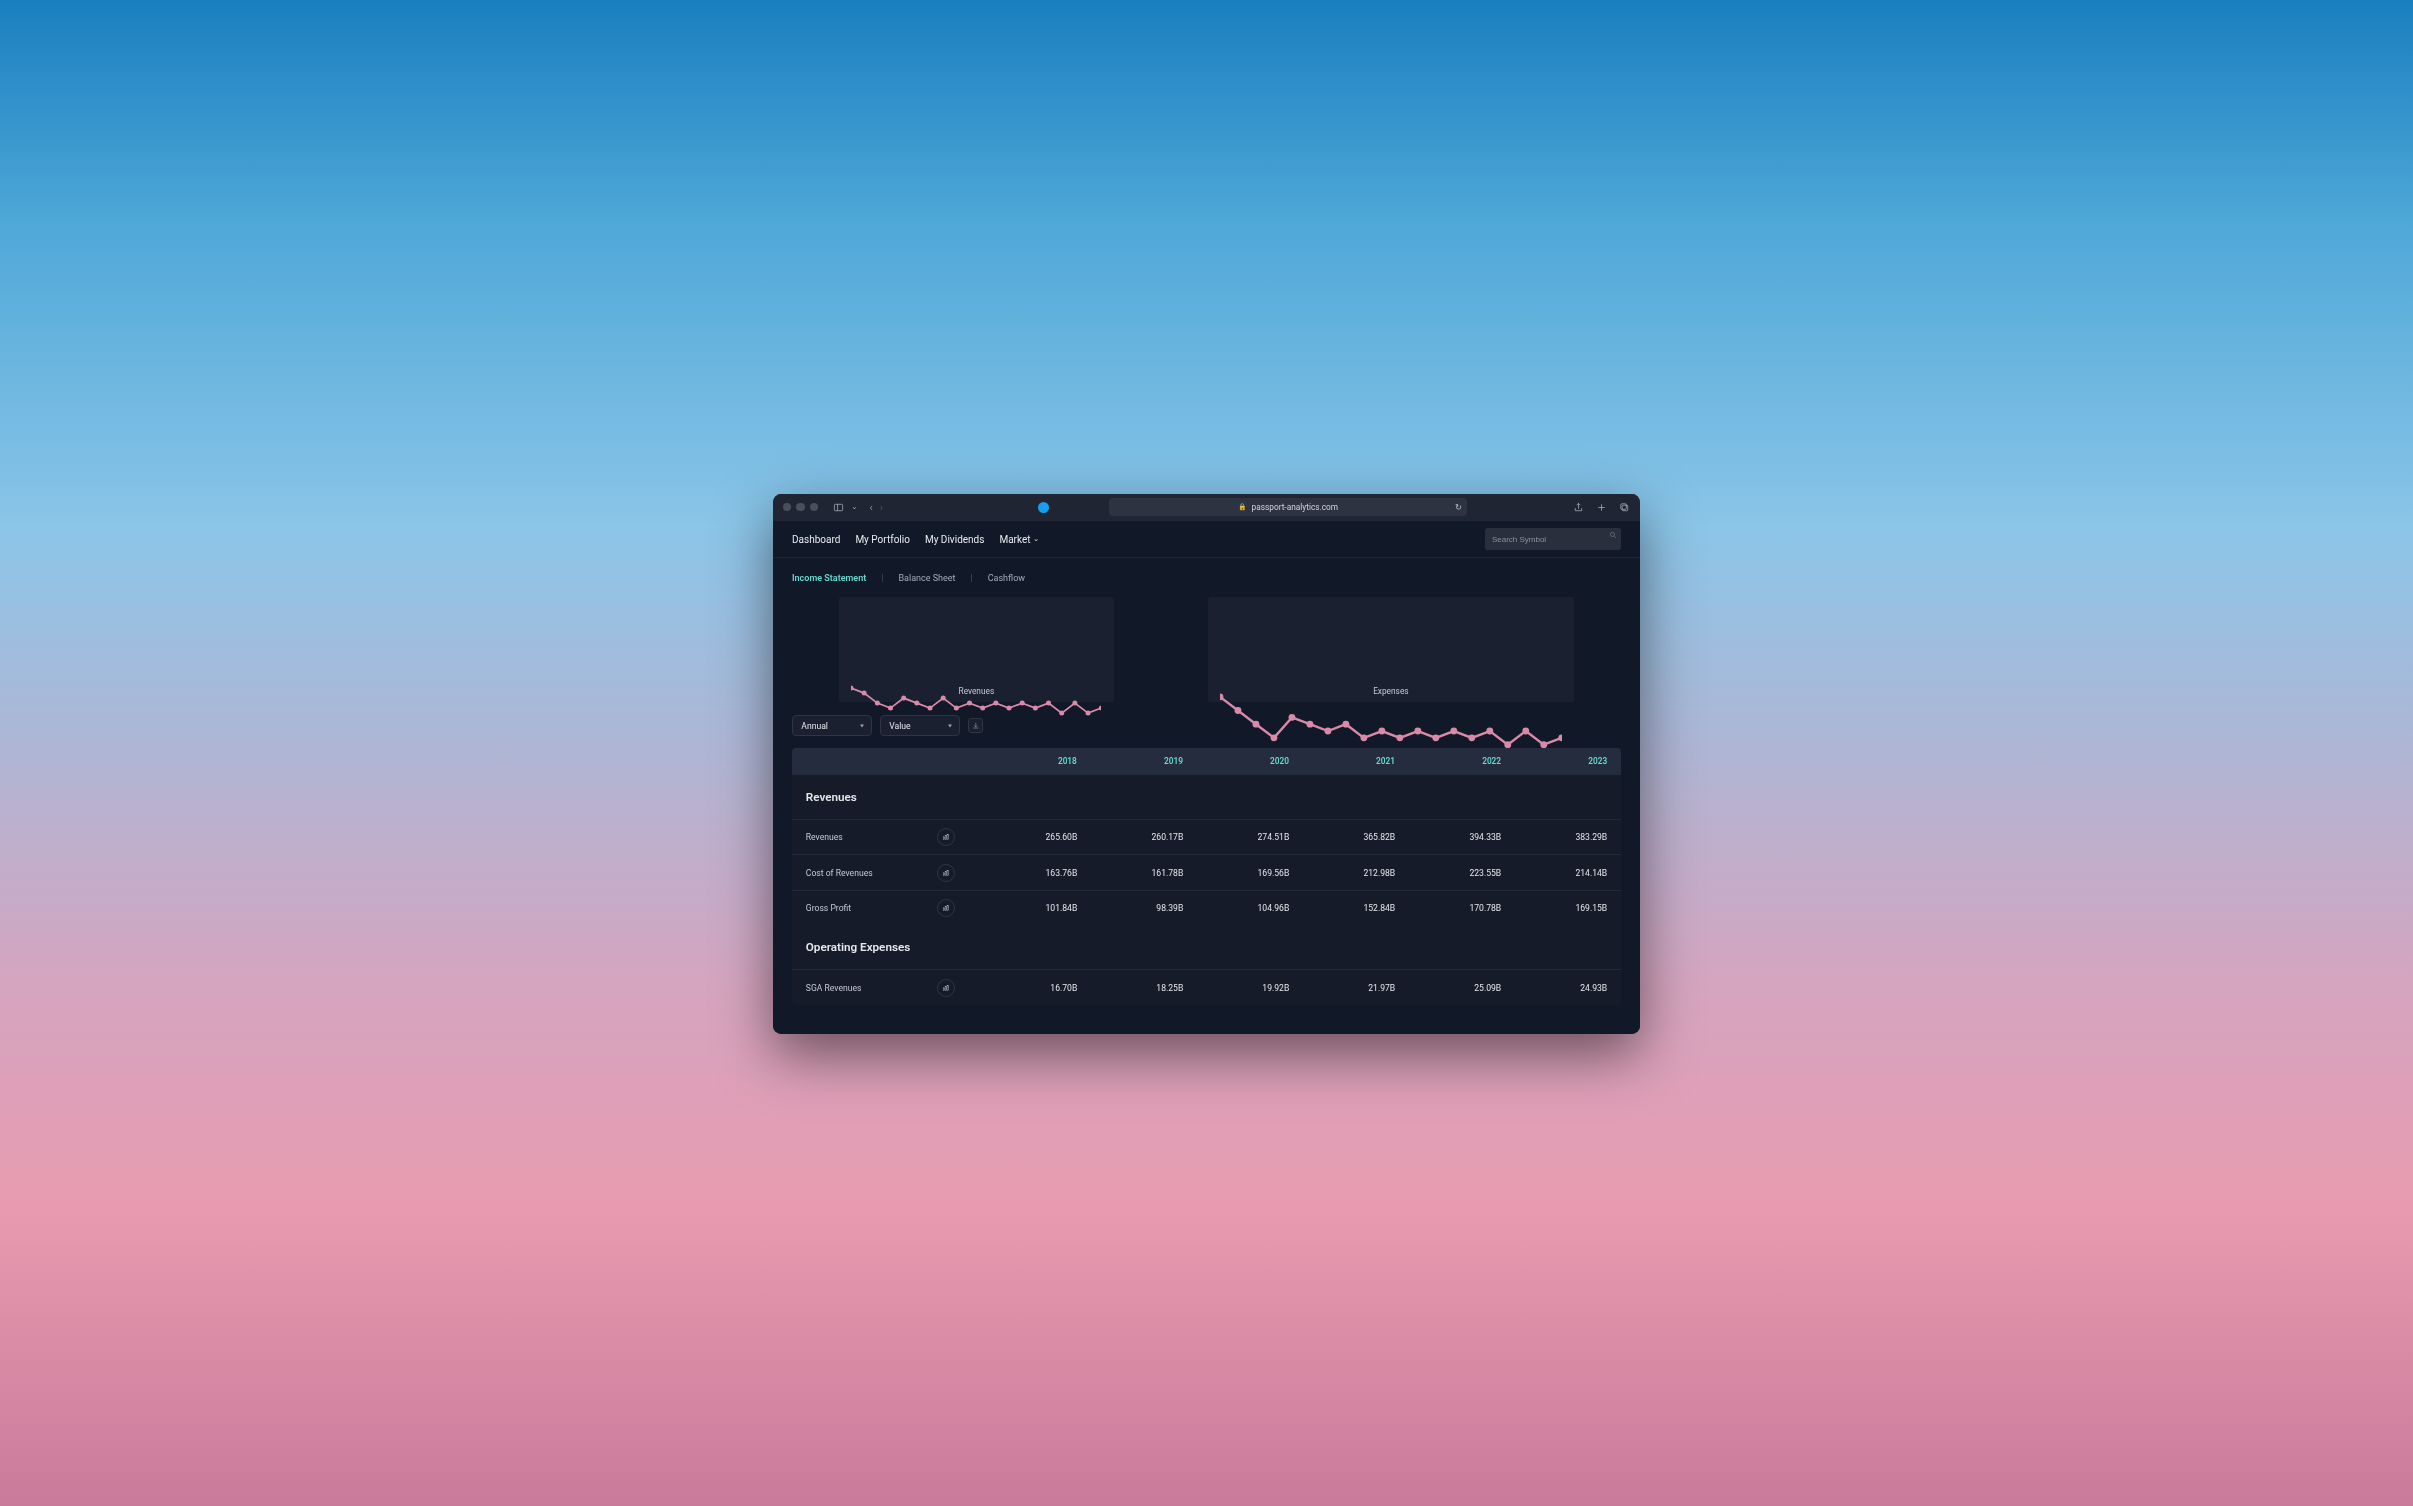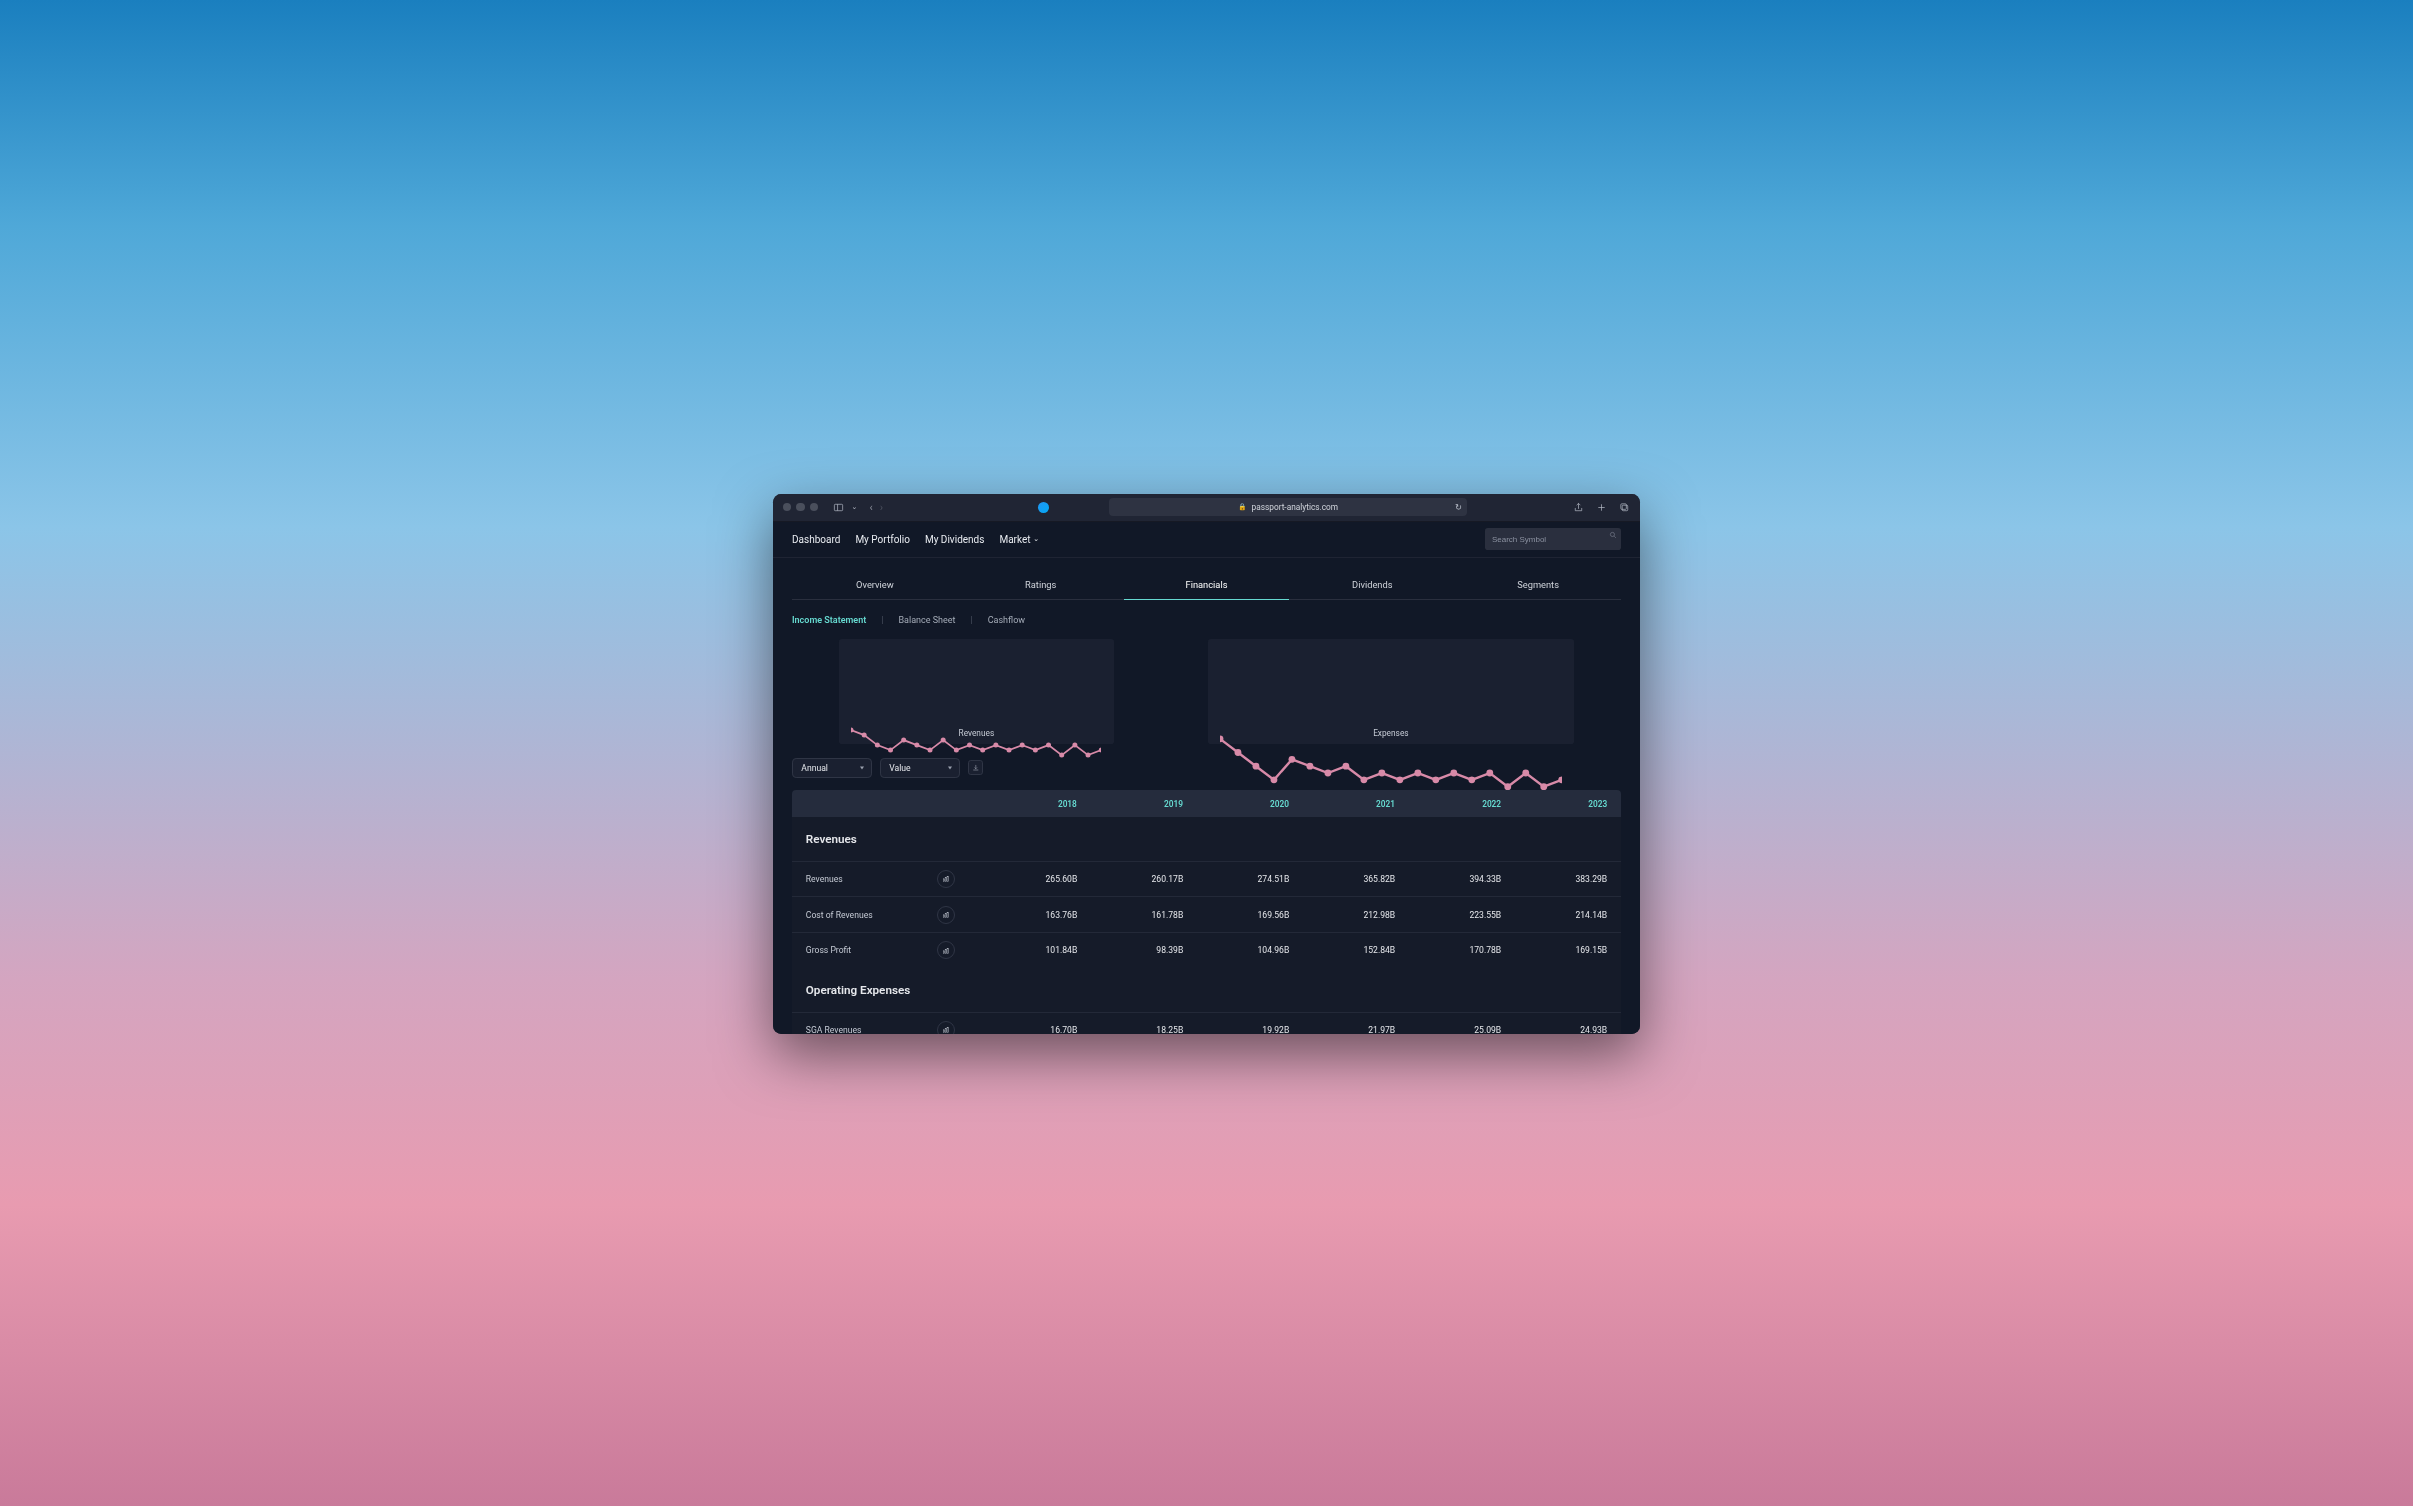--- a/index.html
+++ b/index.html
@@ -204,27 +204,20 @@
         <input class="search-input" placeholder="Search Symbol" style="">
         <span class="search-icon">
           <svg class="icon" style="width:8.3px;height:8.3px" viewBox="0 0 24 24">
               <circle cx="10" cy="10" r="6"></circle>
               <line x1="15" y1="15" x2="20" y2="20"></line>
             </svg>
         </span>
       </div>
     </div>
 
-    <div class="tabs-row" id="tabs-row">
-        <div class="tab">Overview</div>
-        <div class="tab">Ratings</div>
-        <div class="tab active">Financials</div>
-        <div class="tab">Dividends</div>
-        <div class="tab">Segments</div>
-      </div>
 
     <div class="subnav" id="subnav">
         <span class="sub-item active">Income Statement</span>
         <span class="divider">|</span>
         <span class="sub-item">Balance Sheet</span>
         <span class="divider">|</span>
         <span class="sub-item">Cashflow</span>
       </div>
 
     <div class="chart-row">

